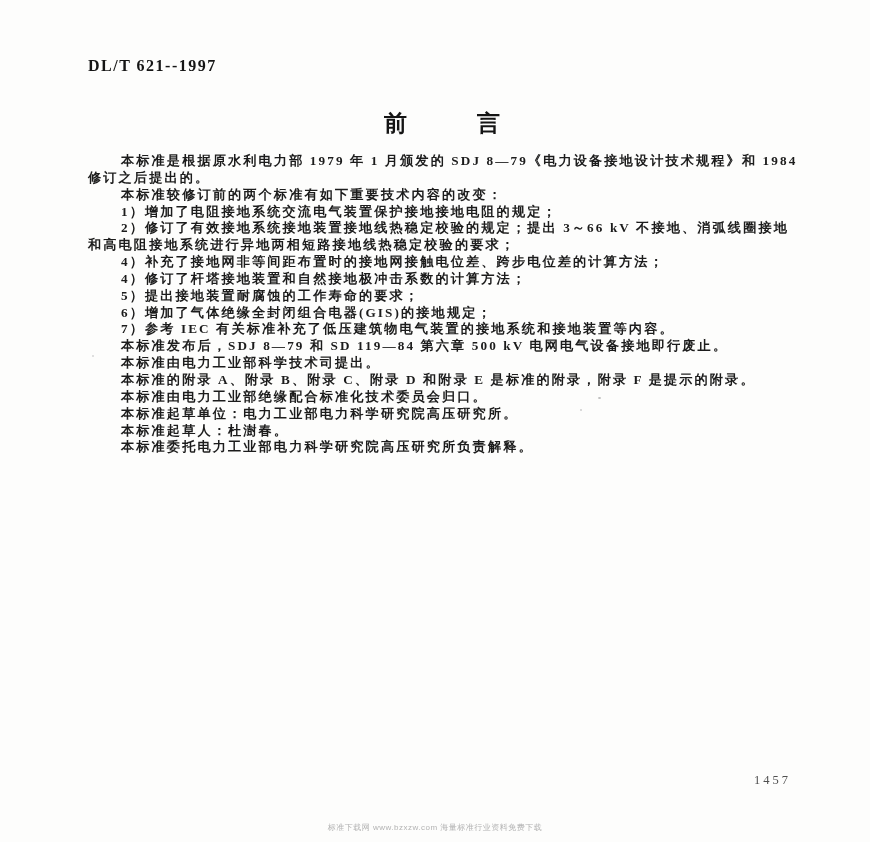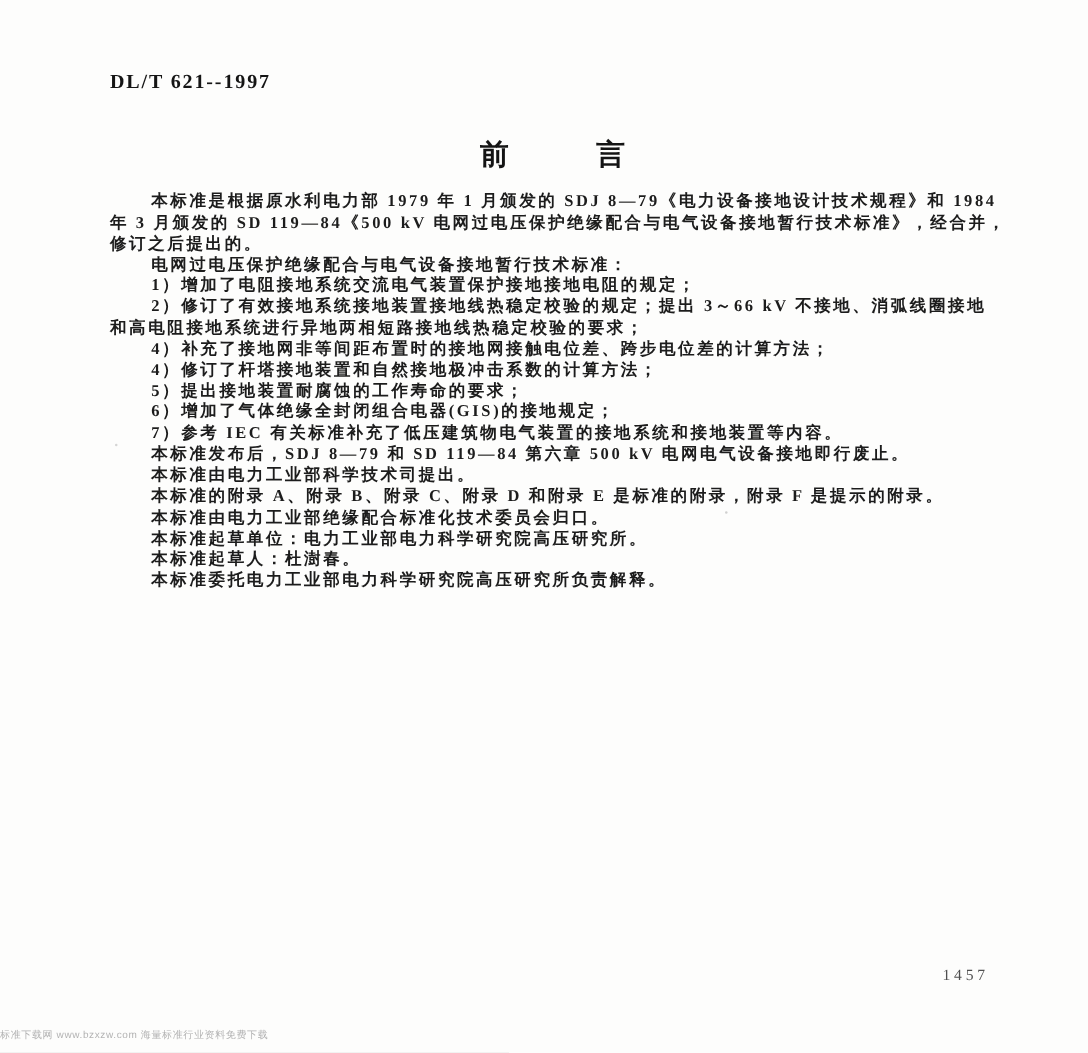--- a/index.html
+++ b/index.html
@@ -65,20 +65,21 @@
     font-size: 12.5px;
     letter-spacing: 3px;
     color: #4f4f4f;
     font-weight: normal;
   }
   .watermark {
     position: absolute;
     left: 0;
     top: 822px;
     width: 100%;
+    text-align: center;
     font-size: 8px;
     letter-spacing: 0.5px;
     color: #b3b3b3;
     font-family: "Liberation Sans", "DejaVu Sans", sans-serif;
     font-weight: normal;
   }
   .speck {
     position: absolute;
     background: #8a8a8a;
     border-radius: 50%;
@@ -91,23 +92,22 @@
 <body>
 
 <div class="page">
 
   <div class="doc-code">DL/T 621--1997</div>
 
   <div class="doc-title">前言</div>
 
   <div class="body-text">
     <div class="ln ind">本标准是根据原水利电力部 1979 年 1 月颁发的 SDJ 8—79《电力设备接地设计技术规程》和 1984</div>
-    <div class="ln">年 3 月颁发的 SD 119—84《500 kV 电网过电压保护绝缘配合与电气设备接地暂行技术标准》，经合并，</div>
     <div class="ln">修订之后提出的。</div>
-    <div class="ln ind">电网过电压保护绝缘配合与电气设备接地暂行技术标准：</div>
+    <div class="ln ind">本标准较修订前的两个标准有如下重要技术内容的改变：</div>
     <div class="ln ind">1）增加了电阻接地系统交流电气装置保护接地接地电阻的规定；</div>
     <div class="ln ind">2）修订了有效接地系统接地装置接地线热稳定校验的规定；提出 3～66 kV 不接地、消弧线圈接地</div>
     <div class="ln">和高电阻接地系统进行异地两相短路接地线热稳定校验的要求；</div>
     <div class="ln ind">4）补充了接地网非等间距布置时的接地网接触电位差、跨步电位差的计算方法；</div>
     <div class="ln ind">4）修订了杆塔接地装置和自然接地极冲击系数的计算方法；</div>
     <div class="ln ind">5）提出接地装置耐腐蚀的工作寿命的要求；</div>
     <div class="ln ind">6）增加了气体绝缘全封闭组合电器(GIS)的接地规定；</div>
     <div class="ln ind">7）参考 IEC 有关标准补充了低压建筑物电气装置的接地系统和接地装置等内容。</div>
     <div class="ln ind">本标准发布后，SDJ 8—79 和 SD 119—84 第六章 500 kV 电网电气设备接地即行废止。</div>
     <div class="ln ind">本标准由电力工业部科学技术司提出。</div>

